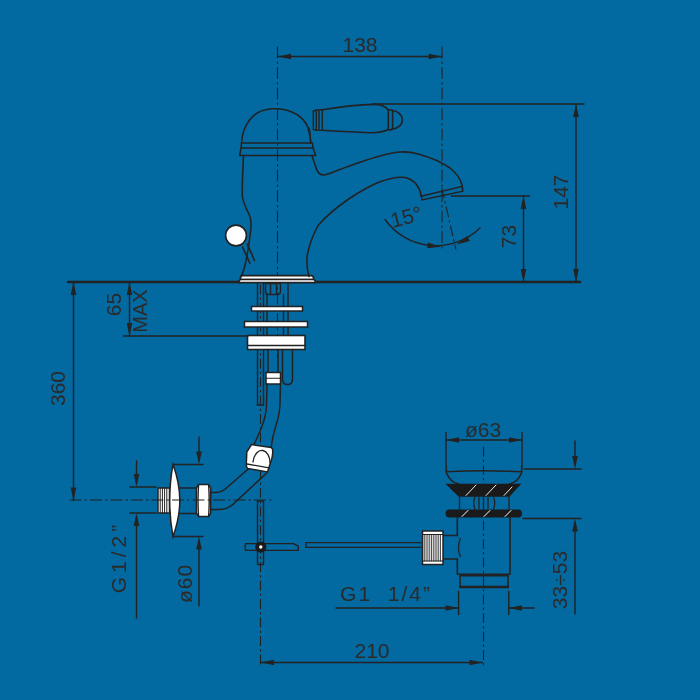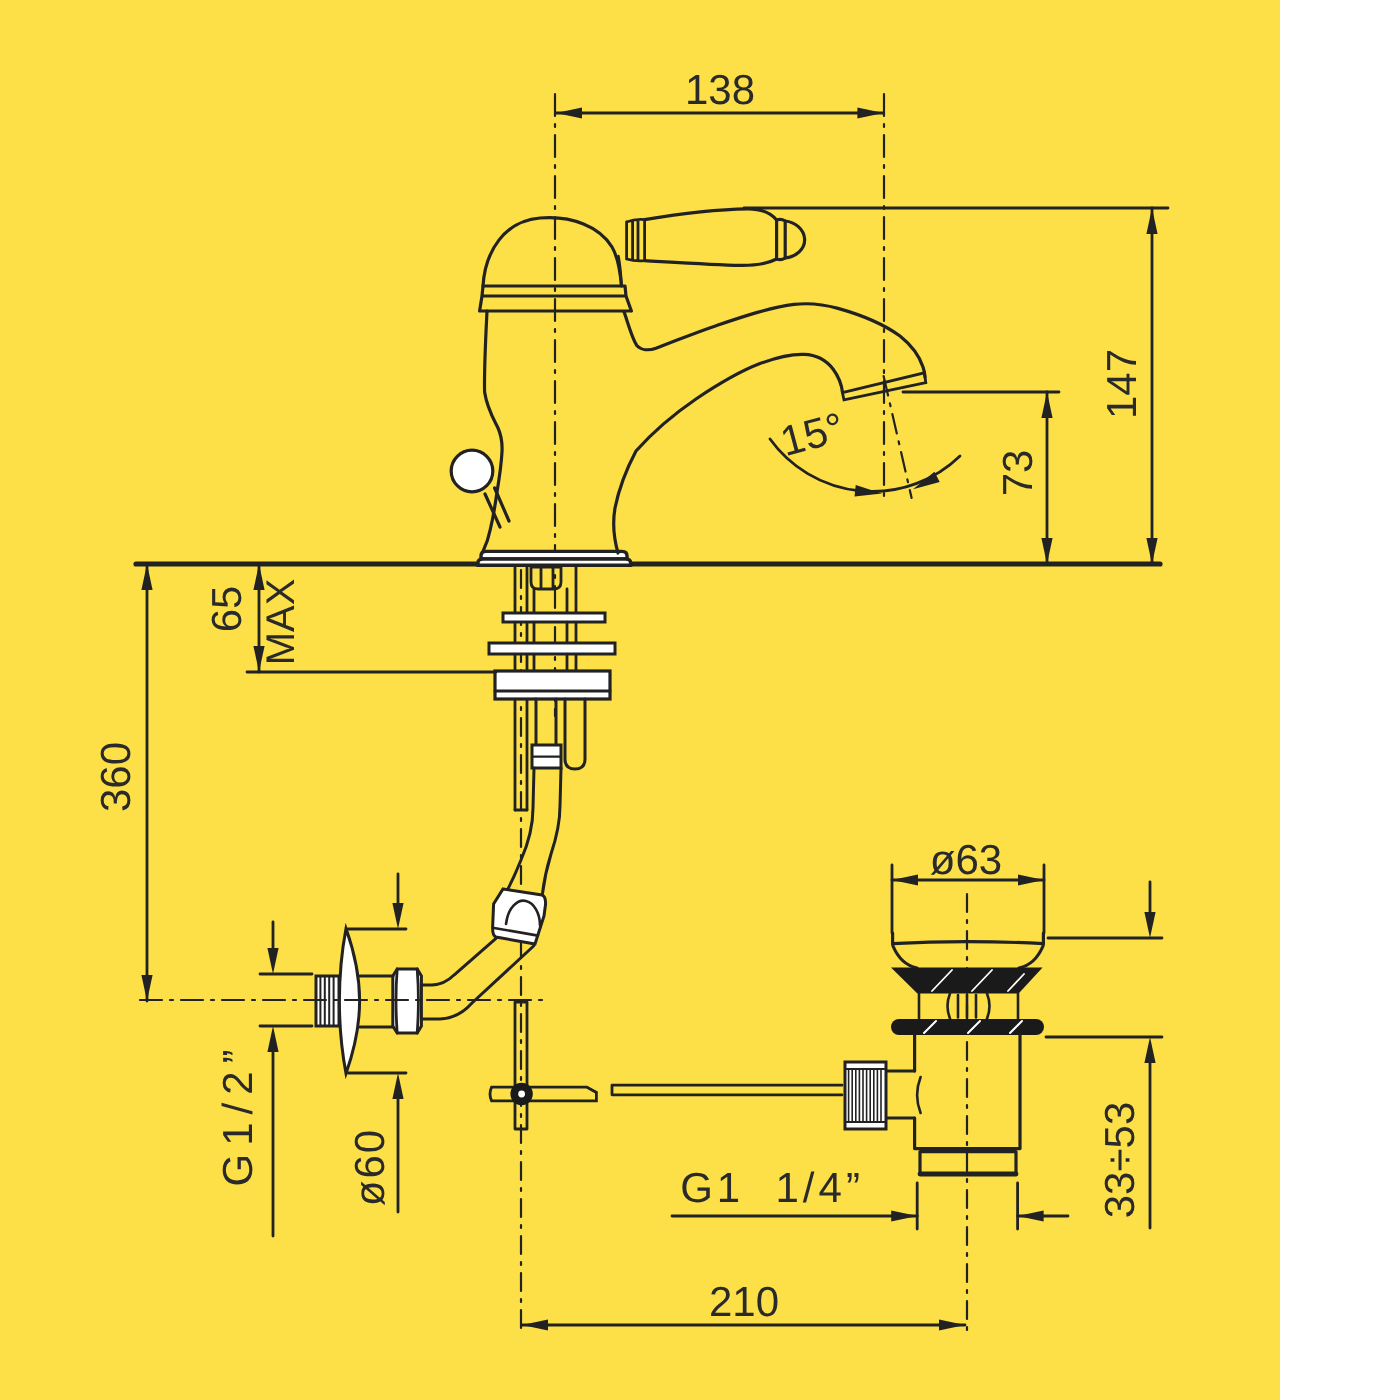--- a/index.html
+++ b/index.html
@@ -1,16 +1,16 @@
 <!DOCTYPE html>
 <html><head>
 <meta charset="utf-8">
 <style>
   html,body{margin:0;padding:0;background:#ffffff;}
-  .page{width:640px;height:700px;position:relative;background:#fde047;overflow:hidden;}
+  .page{width:700px;height:700px;position:relative;background:#0369a1;overflow:hidden;}
   text{font-family:"Liberation Sans",sans-serif;fill:#2a2a2a;stroke:none !important;}
 </style>
 </head>
 <body>
 <div class="page">
 <svg width="700" height="700" viewBox="0 0 700 700">
 <g fill="none" stroke="#222" stroke-width="1.6" stroke-linecap="round">
 
 <g>
 <path d="M68,282 H241 M313.5,282 H580" stroke-width="2.6"></path>

